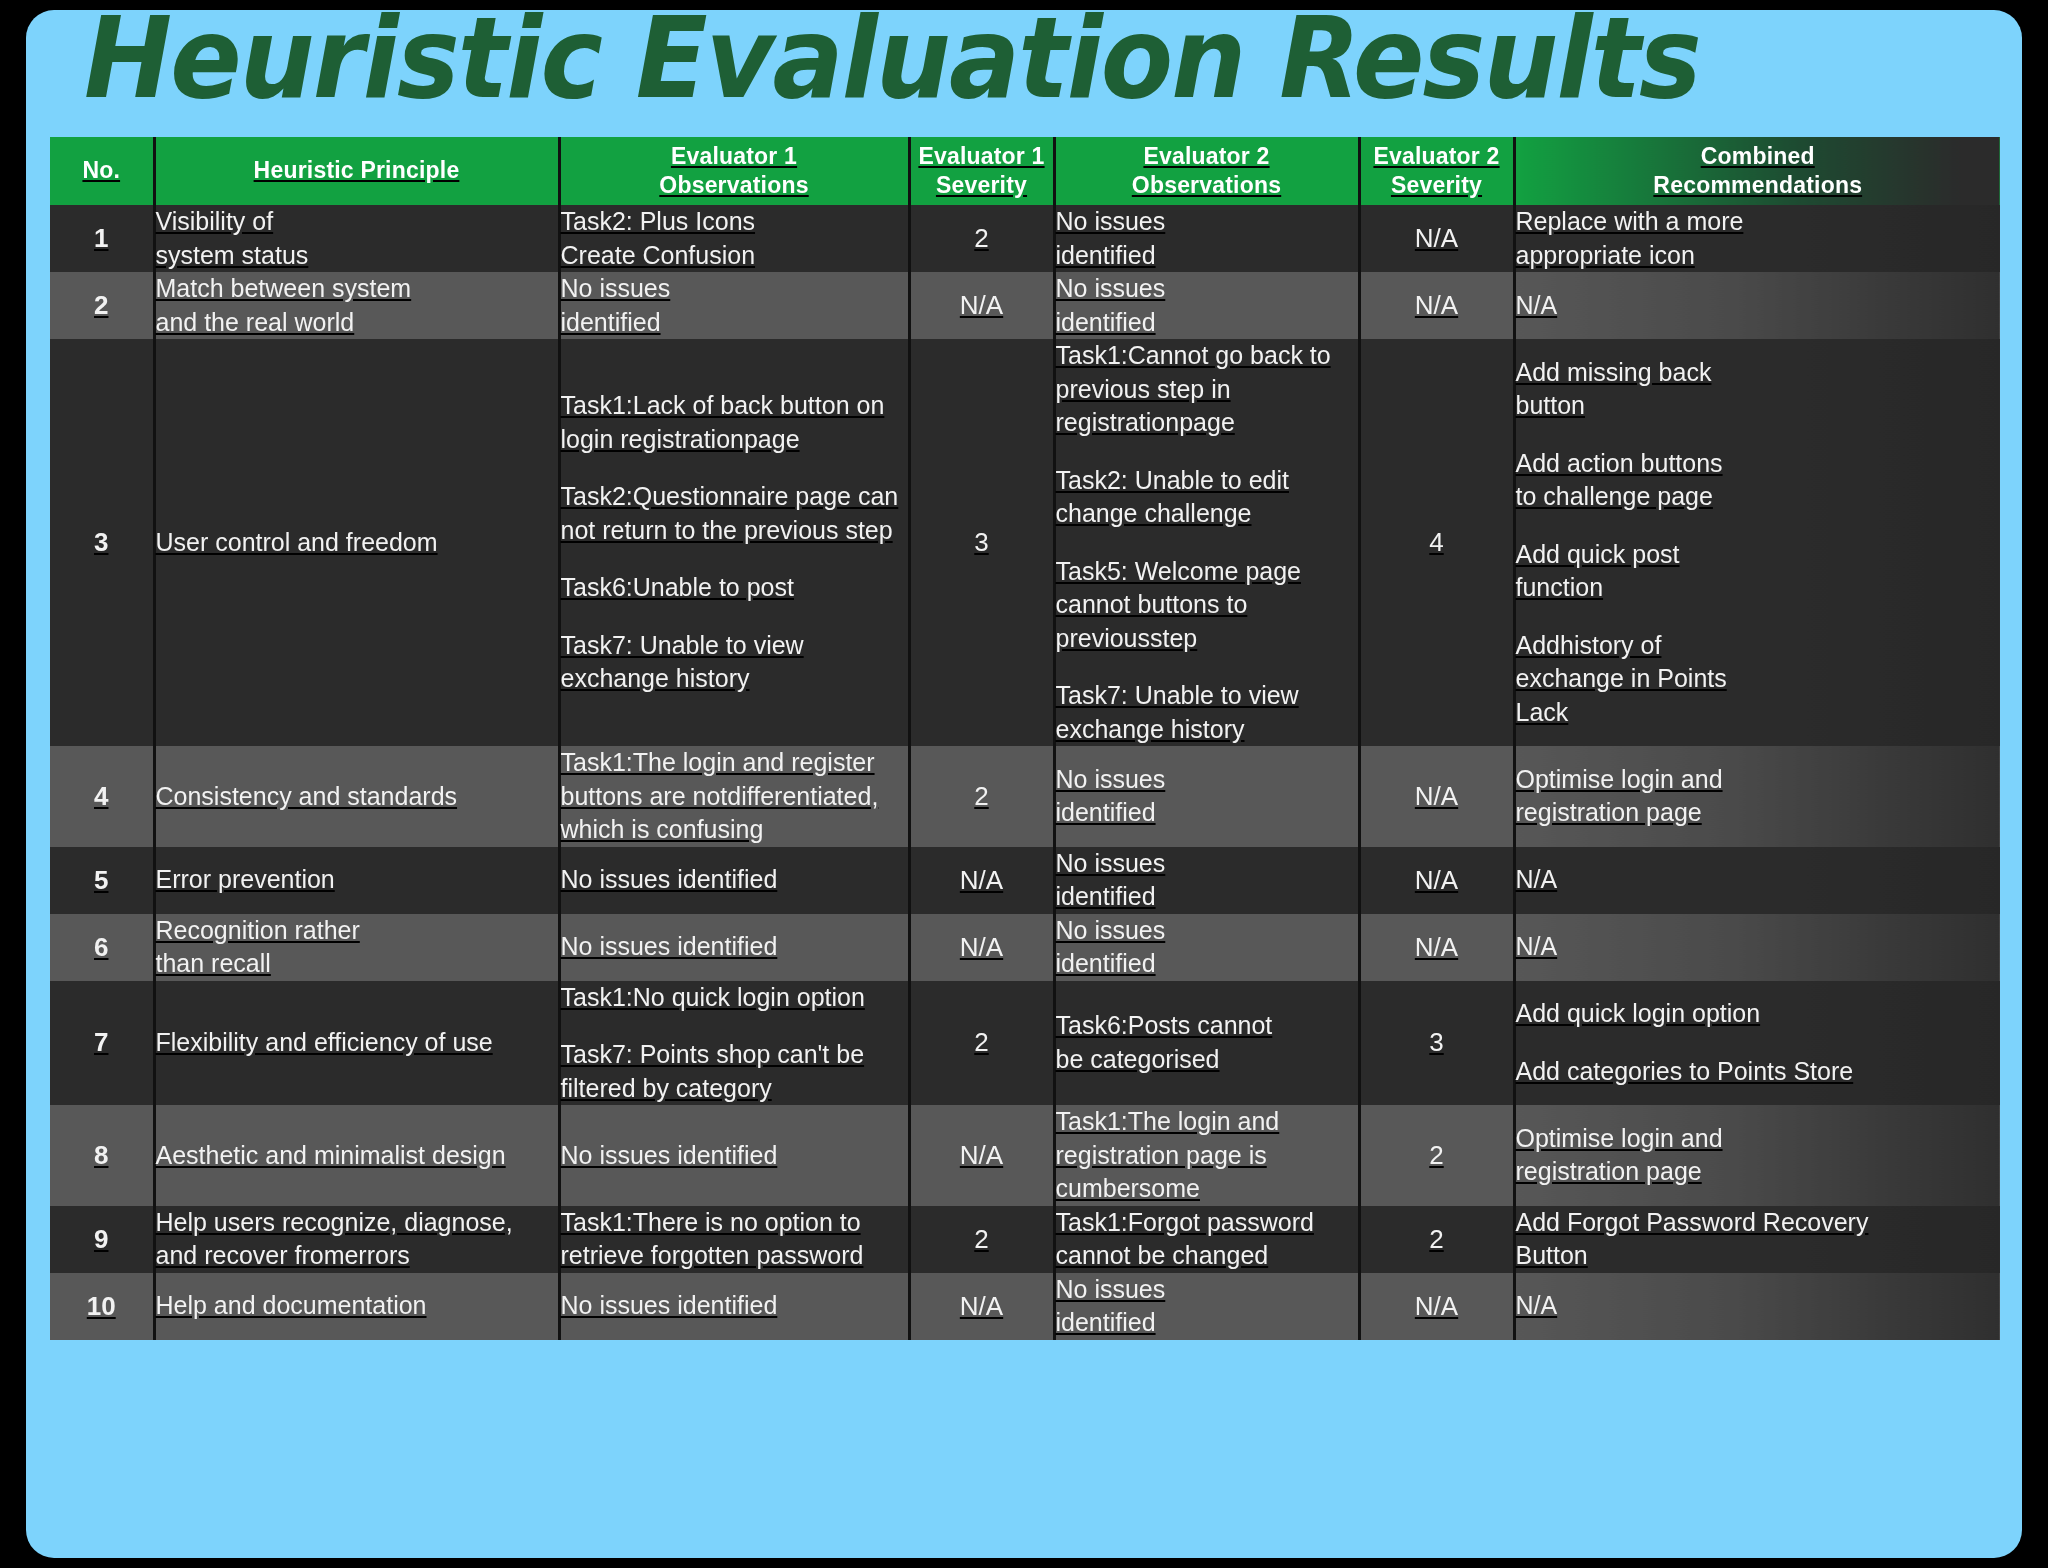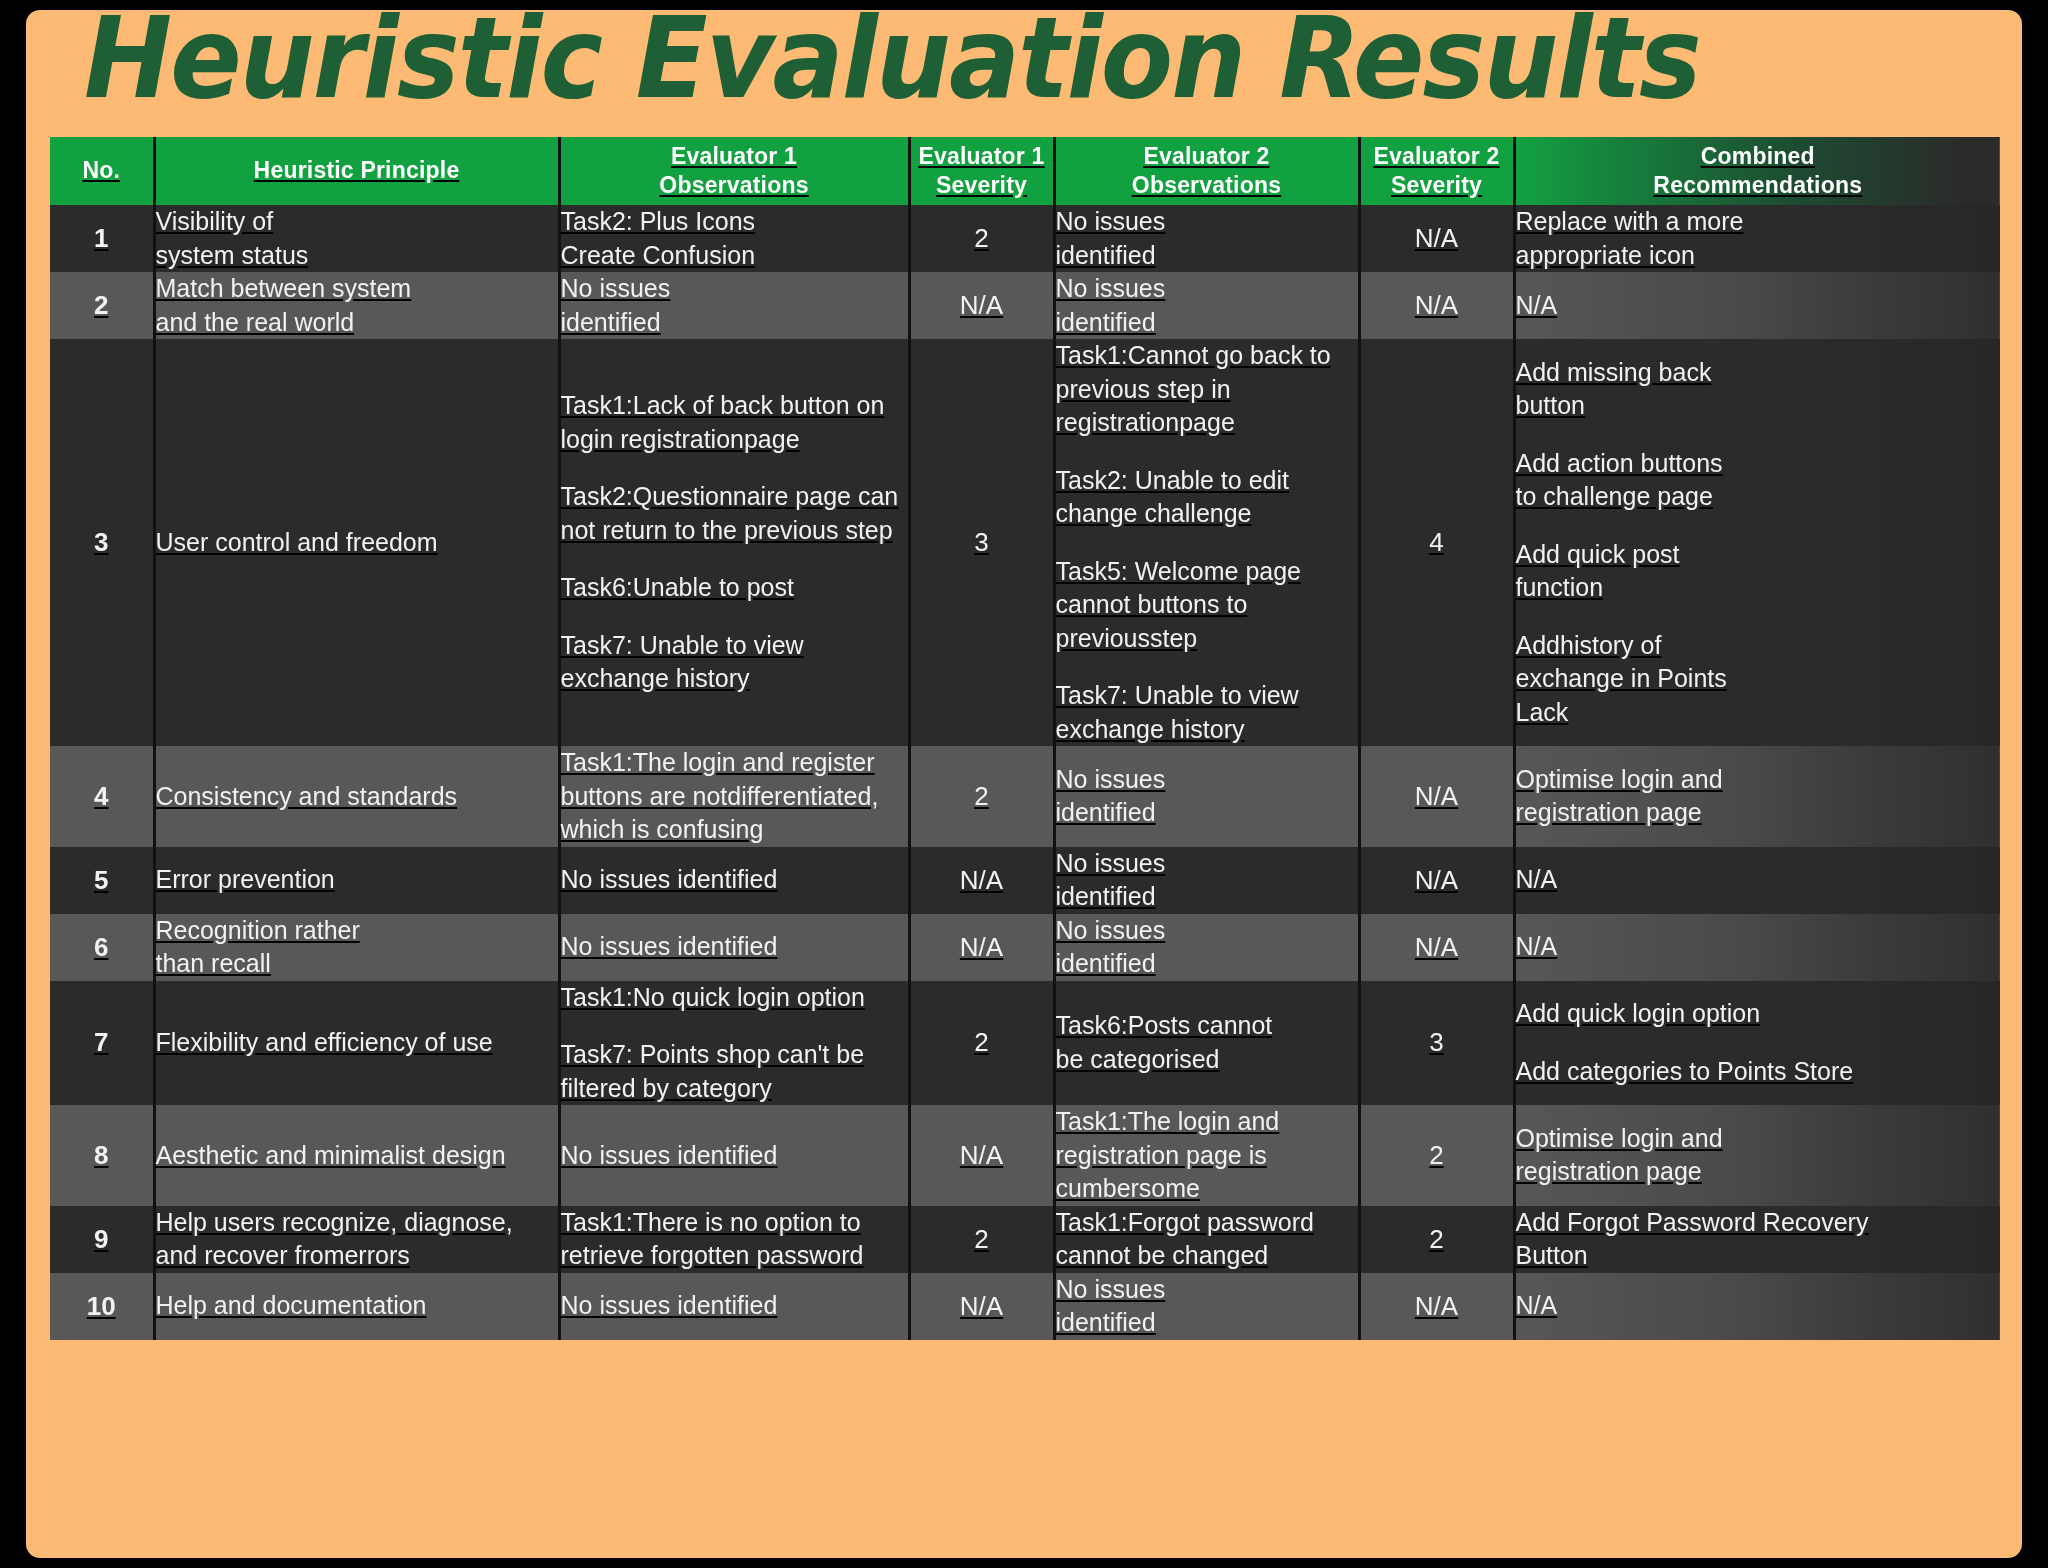--- a/index.html
+++ b/index.html
@@ -18,22 +18,22 @@
     width: 2048px;
     height: 1568px;
     background: #000000;
   }
   #card {
     position: absolute;
     left: 26px;
     top: 10px;
     width: 1996px;
     height: 1548px;
-    background: #fdba74;
-    border-radius: 14px;
+    background: #7dd3fc;
+    border-radius: 28px;
     overflow: hidden;
   }
   #title {
     position: absolute;
     left: 58px;
     top: -22px;
     font-family: "DejaVu Sans", sans-serif;
     font-size: 112px;
     font-weight: 800;
     font-style: italic;

